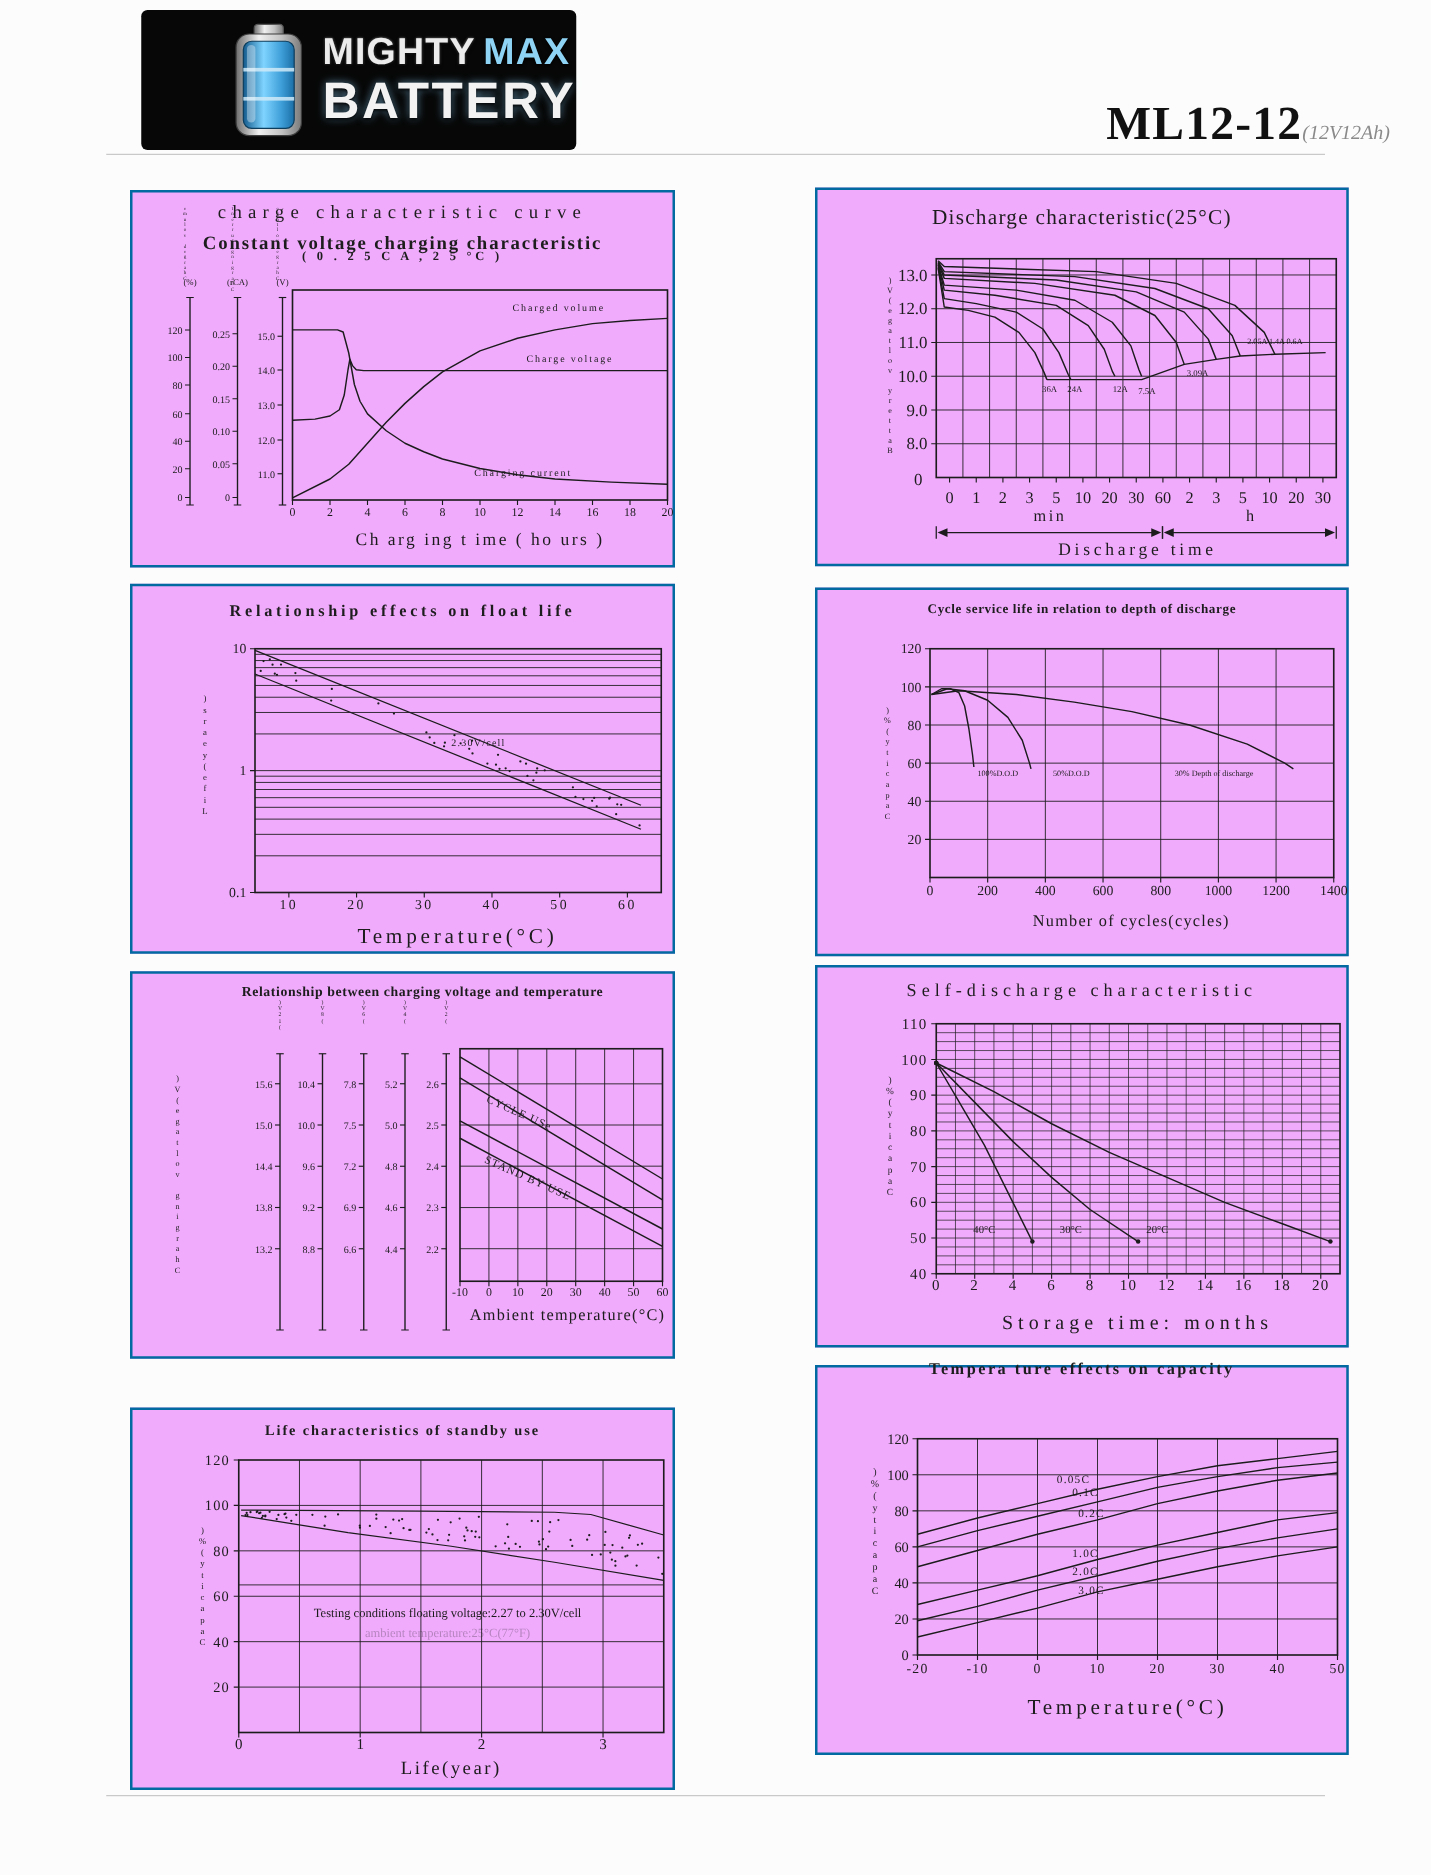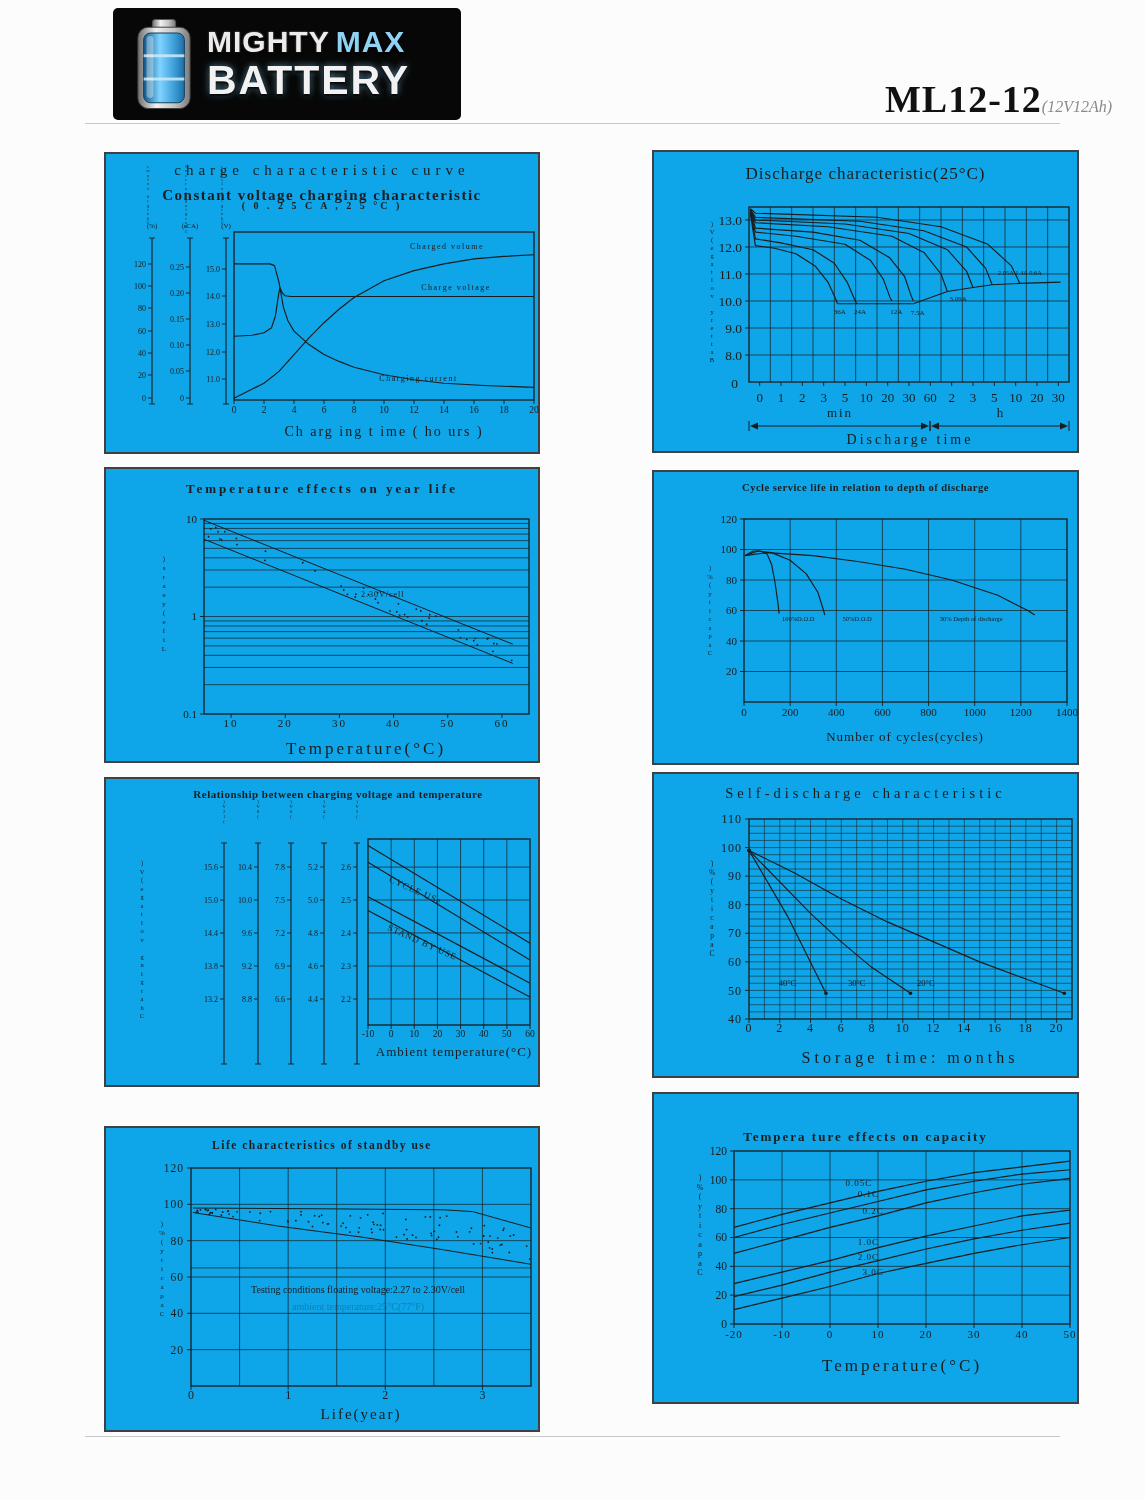--- a/index.html
+++ b/index.html
@@ -1,54 +1,54 @@
 <!DOCTYPE html>
 <html><head>
 <meta charset="utf-8">
 <style>
   html,body{margin:0;padding:0;background:#ffffff;}
   .page{position:relative;width:1145px;height:1500px;background:#fcfcfc;overflow:hidden;
         font-family:"Liberation Serif","DejaVu Serif",serif;color:#1c1c1c;}
   
   .logo{position:absolute;left:113px;top:8px;width:348px;height:112px;background:#070707;
-        border-radius:5px;display:flex;align-items:center;gap:12px;padding-left:20px;box-sizing:border-box;}
+        border-radius:5px;display:flex;align-items:center;gap:12px;padding-left:20px;box-sizing:border-box;justify-content:flex-end;}
   .brand{display:flex;flex-direction:column;line-height:1;}
   .brand-top{font-family:"Liberation Sans","DejaVu Sans",sans-serif;font-weight:bold;font-size:30px;
              letter-spacing:1px;}
   .b1{color:#ececec;text-shadow:0 2px 3px #000,0 0 2px #999;}
   .b2{color:#8ed3f4;margin-left:6px;text-shadow:0 2px 3px #000;}
   .brand-bot{font-family:Liberation Sans, sans-serif;font-weight:bold;font-size:41px;
              color:#f2f2f2;letter-spacing:2px;margin-top:3px;
              text-shadow:0 2px 3px #000,0 0 7px rgba(130,200,240,.65);}
   .model{position:absolute;right:33px;top:77px;text-align:right;white-space:nowrap;}
   .model-code{font-size:38px;font-weight:bold;color:#111;letter-spacing:1px;}
   .model-spec{font-size:16px;font-style:italic;color:#8a8a8a;}
   .rule{position:absolute;left:85px;right:85px;height:1px;background:#c9c9c9;}
   .rule-top{top:123px;} .rule-bottom{top:1436px;}
   
-  .panel{position:absolute;background:#0ea5e9;border:2px solid #404040;box-sizing:border-box;}
+  .panel{position:absolute;background:#f0abfc;border:2px solid #0369a1;box-sizing:border-box;}
   .p1{left:104px;top:152px;width:436px;height:302px;}
   .p2{left:652px;top:150px;width:427px;height:303px;}
   .p3{left:104px;top:467px;width:436px;height:296px;}
   .p4{left:652px;top:470px;width:427px;height:295px;}
   .p5{left:104px;top:777px;width:436px;height:310px;}
   .p6{left:652px;top:772px;width:427px;height:306px;}
   .p7{left:104px;top:1098px;width:436px;height:306px;margin-top:28px;}
   .p8{left:652px;top:1092px;width:427px;height:312px;}
   .pt{position:absolute;left:0;right:0;text-align:center;color:#1d1d1d;z-index:2;white-space:nowrap;}
   .pt1{top:8px;font-size:15px;letter-spacing:5px;}
   .ps1a{top:33px;font-size:15px;font-weight:bold;letter-spacing:1.5px;}
   .ps1b{top:46px;font-size:10px;font-weight:bold;letter-spacing:3px;}
   .pt2{top:12px;font-size:17px;letter-spacing:1px;}
   .pt3{top:12px;font-size:13px;font-weight:bold;letter-spacing:3px;}
   .pt4{top:10px;font-size:10.5px;font-weight:bold;letter-spacing:0.5px;}
   .pt5{top:9px;font-size:11px;font-weight:bold;letter-spacing:0.5px;padding-left:32px;}
   .pt6{top:11px;font-size:14.5px;letter-spacing:4px;}
   .pt7{top:11px;font-size:11.5px;font-weight:bold;letter-spacing:1.5px;}
-  .pt8{top:-7px;font-size:13px;font-weight:bold;letter-spacing:2px;margin-top:42px;}
+  .pt8{top:-7px;font-size:13px;font-weight:bold;letter-spacing:2px;}
   .chart-canvas{position:absolute;left:0;top:0;right:0;bottom:0;}
 </style>
 </head>
 <body>
 
 <div class="page">
 
   <header>
     <div class="logo">
       <svg width="62" height="94" viewBox="0 0 64 96">
@@ -327,21 +327,21 @@
           <polygon points="275,274 267,270.5 267,277.5" fill="#1c1c1c"></polygon>
           <line x1="283" y1="274" x2="408" y2="274" stroke="#1c1c1c" stroke-width="1"></line>
           <line x1="276" y1="269" x2="276" y2="279" stroke="#1c1c1c" stroke-width="1"></line>
           <line x1="415" y1="269" x2="415" y2="279" stroke="#1c1c1c" stroke-width="1"></line>
           <polygon points="277,274 285,270.5 285,277.5" fill="#1c1c1c"></polygon>
           <polygon points="414,274 406,270.5 406,277.5" fill="#1c1c1c"></polygon>
         </svg></div>
   </section>
 
   <section class="panel p3">
-    <div class="pt pt3">Temperature effects on year life</div>
+    <div class="pt pt3">Relationship effects on float life</div>
     <div class="chart-canvas" id="c2"><svg width="436" height="296" viewBox="0 0 436 296">
           <line x1="98" y1="54.46135532966585" x2="423" y2="54.46135532966585" stroke="#1c1c1c" stroke-width="0.7"></line>
           <line x1="98" y1="59.4487262682855" x2="423" y2="59.4487262682855" stroke="#1c1c1c" stroke-width="0.7"></line>
           <line x1="98" y1="65.10294109860996" x2="423" y2="65.10294109860996" stroke="#1c1c1c" stroke-width="0.7"></line>
           <line x1="98" y1="71.63025308759475" x2="423" y2="71.63025308759475" stroke="#1c1c1c" stroke-width="0.7"></line>
           <line x1="98" y1="79.35042457723819" x2="423" y2="79.35042457723819" stroke="#1c1c1c" stroke-width="0.7"></line>
           <line x1="98" y1="88.79915084552366" x2="423" y2="88.79915084552366" stroke="#1c1c1c" stroke-width="0.7"></line>
           <line x1="98" y1="100.98067766483291" x2="423" y2="100.98067766483291" stroke="#1c1c1c" stroke-width="0.7"></line>
           <line x1="98" y1="118.14957542276183" x2="423" y2="118.14957542276183" stroke="#1c1c1c" stroke-width="0.7"></line>
           <line x1="98" y1="147.5" x2="423" y2="147.5" stroke="#1c1c1c" stroke-width="0.7"></line>

